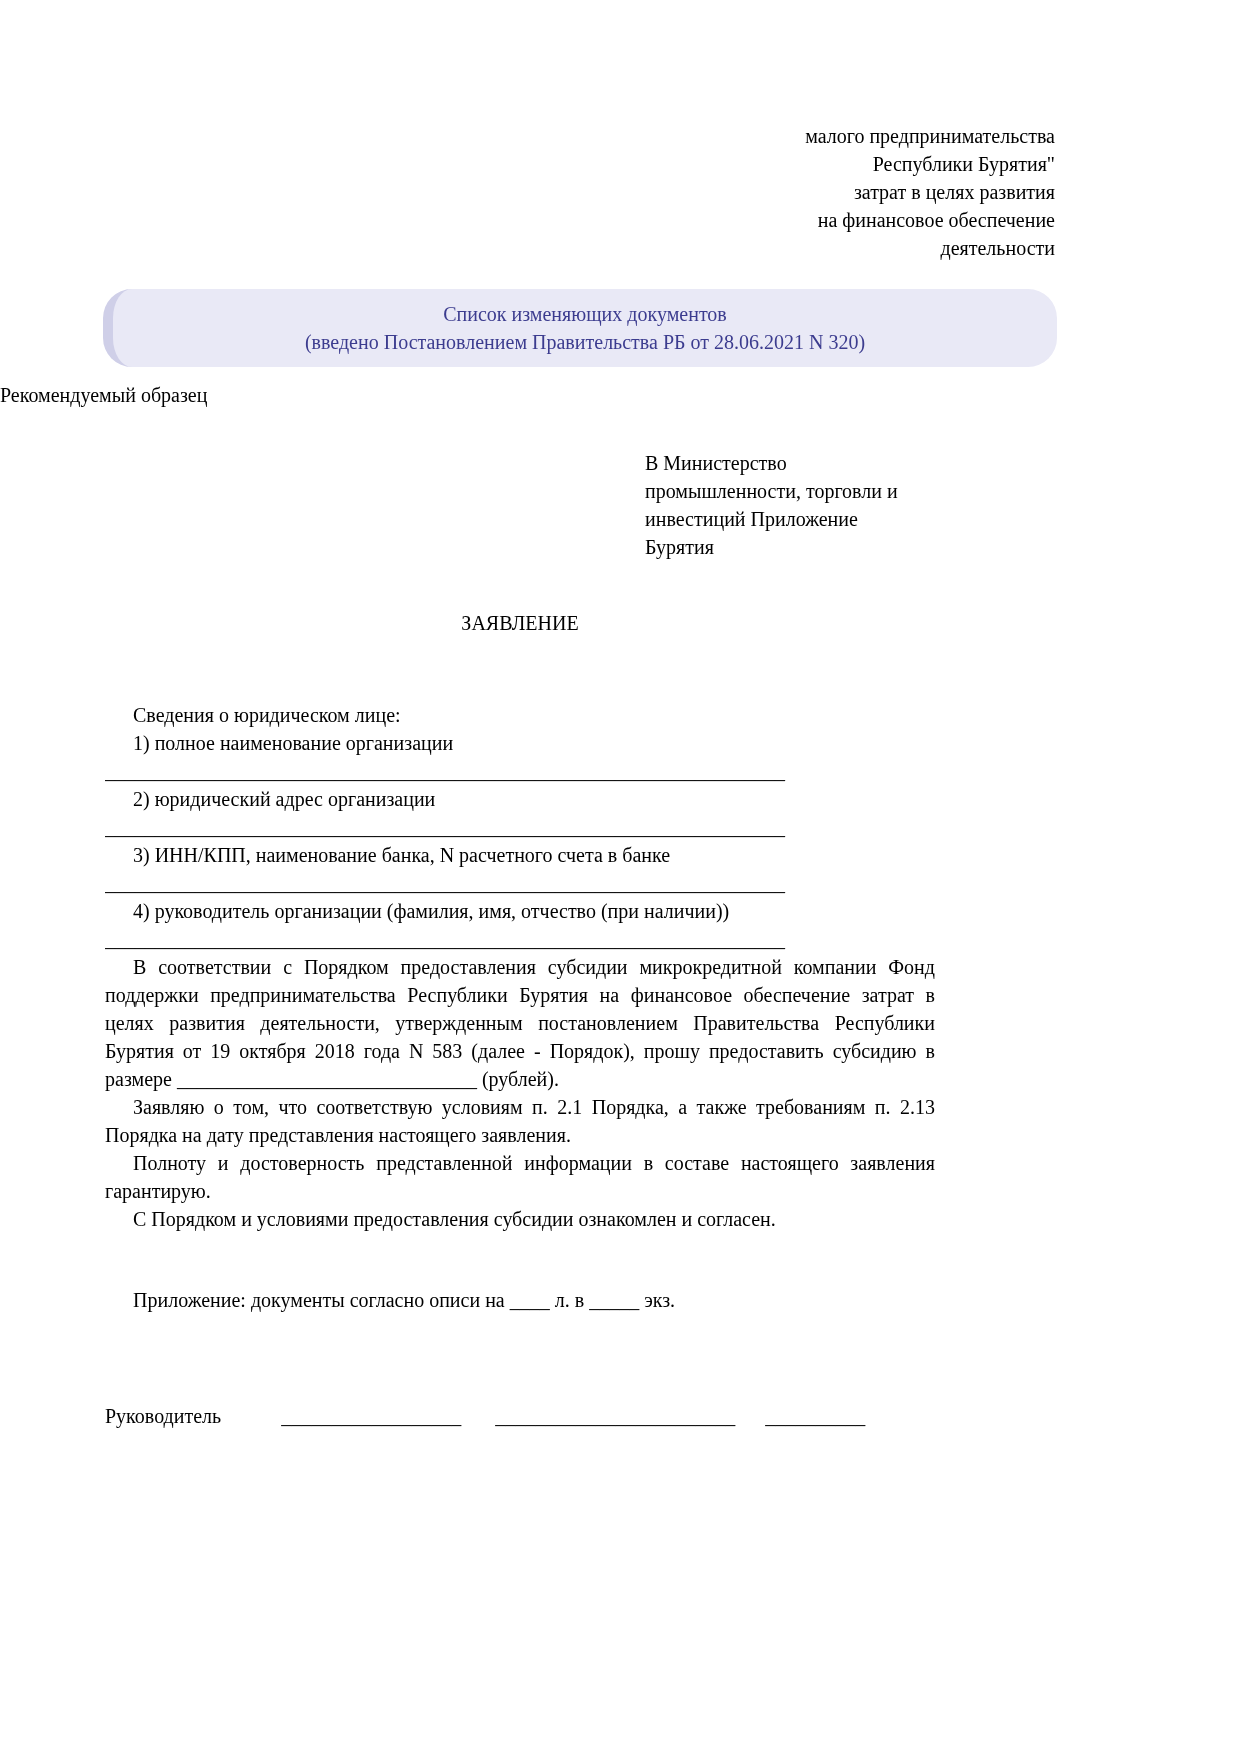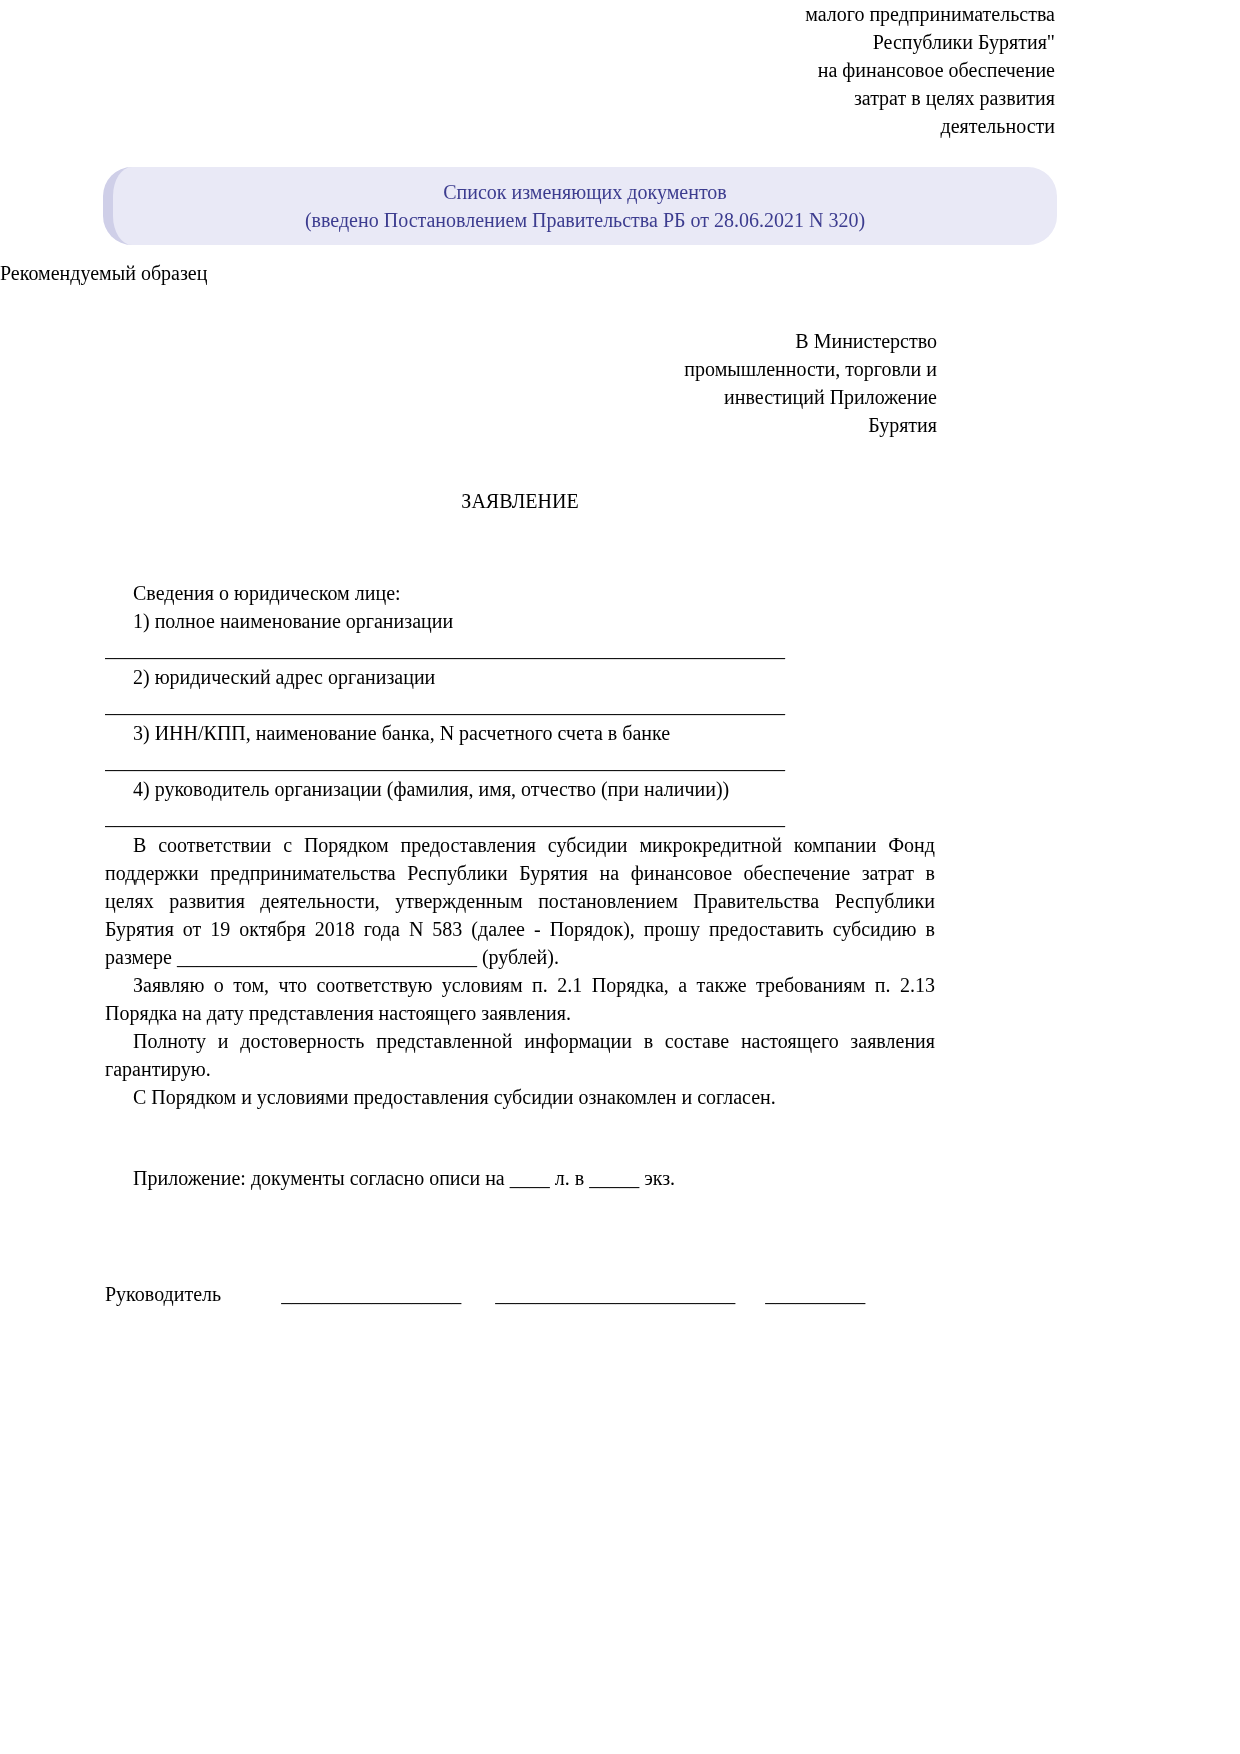--- a/index.html
+++ b/index.html
@@ -12,55 +12,56 @@
   * { margin: 0; padding: 0; box-sizing: border-box; }
   html, body { background: #ffffff; }
   .page {
     width: 1240px;
     height: 1558px;
     background: var(--page-bg);
     color: var(--text);
     font-family: "Liberation Serif", "DejaVu Serif", serif;
     font-size: 20px;
     line-height: 28px;
+    padding-top: 122px;
     overflow: hidden;
   }
   .header-right { margin-right: 185px; text-align: right; }
   .notice {
     margin: 27px 183px 0 103px;
     background: var(--notice-bg);
     border-left: 10px solid var(--notice-accent);
     color: var(--notice-text);
     text-align: center;
     padding: 11px 10px;
     border-radius: 29px;
   }
   .sample-label { margin-top: 14px; margin-right: 185px; text-align: left; }
-  .addressee { margin-top: 40px; margin-left: 645px; width: 292px; text-align: right; }
+  .addressee { margin-top: 40px; margin-left: 645px; width: 292px; text-align: left; }
   .doc-title { margin-top: 48px; margin-left: 105px; width: 830px; text-align: center; }
   .body-block { margin-top: 64px; margin-left: 105px; width: 830px; }
   .indent { text-indent: 28px; }
   .fill-line { white-space: nowrap; overflow: hidden; }
   .para { text-indent: 28px; text-align: justify; }
   .attachment { margin-top: 53px; text-indent: 28px; }
   .signature-row { margin-top: 88px; margin-left: 105px; white-space: nowrap; }
   .sig-blank-1 { margin-left: 60px; font-style: italic; }
   .sig-blank-2 { margin-left: 34px; }
   .sig-blank-3 { margin-left: 30px; }
 </style>
 </head>
 <body>
 
 <div class="page">
 
   <div class="header-right">
     <div>малого предпринимательства</div>
     <div>Республики Бурятия"</div>
+    <div>затрат в целях развития</div>
     <div>на финансовое обеспечение</div>
-    <div>затрат в целях развития</div>
     <div>деятельности</div>
   </div>
 
   <div class="notice">
     <div>Список изменяющих документов</div>
     <div>(введено Постановлением Правительства РБ от 28.06.2021 N 320)</div>
   </div>
 
   <div class="sample-label">Рекомендуемый образец</div>
 

